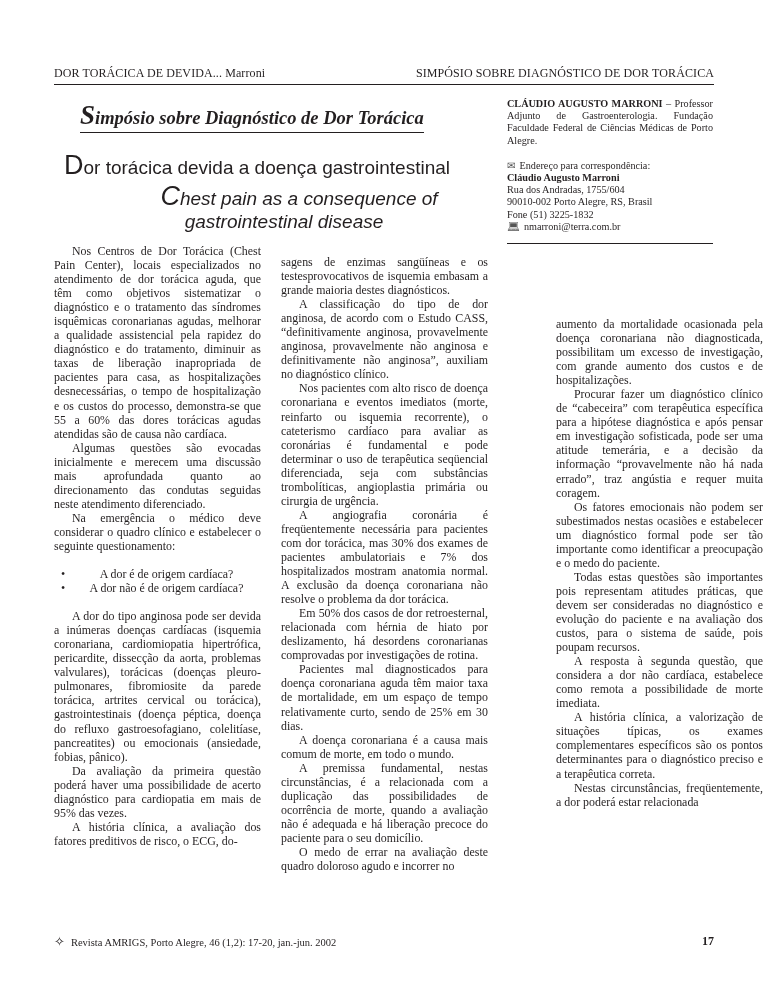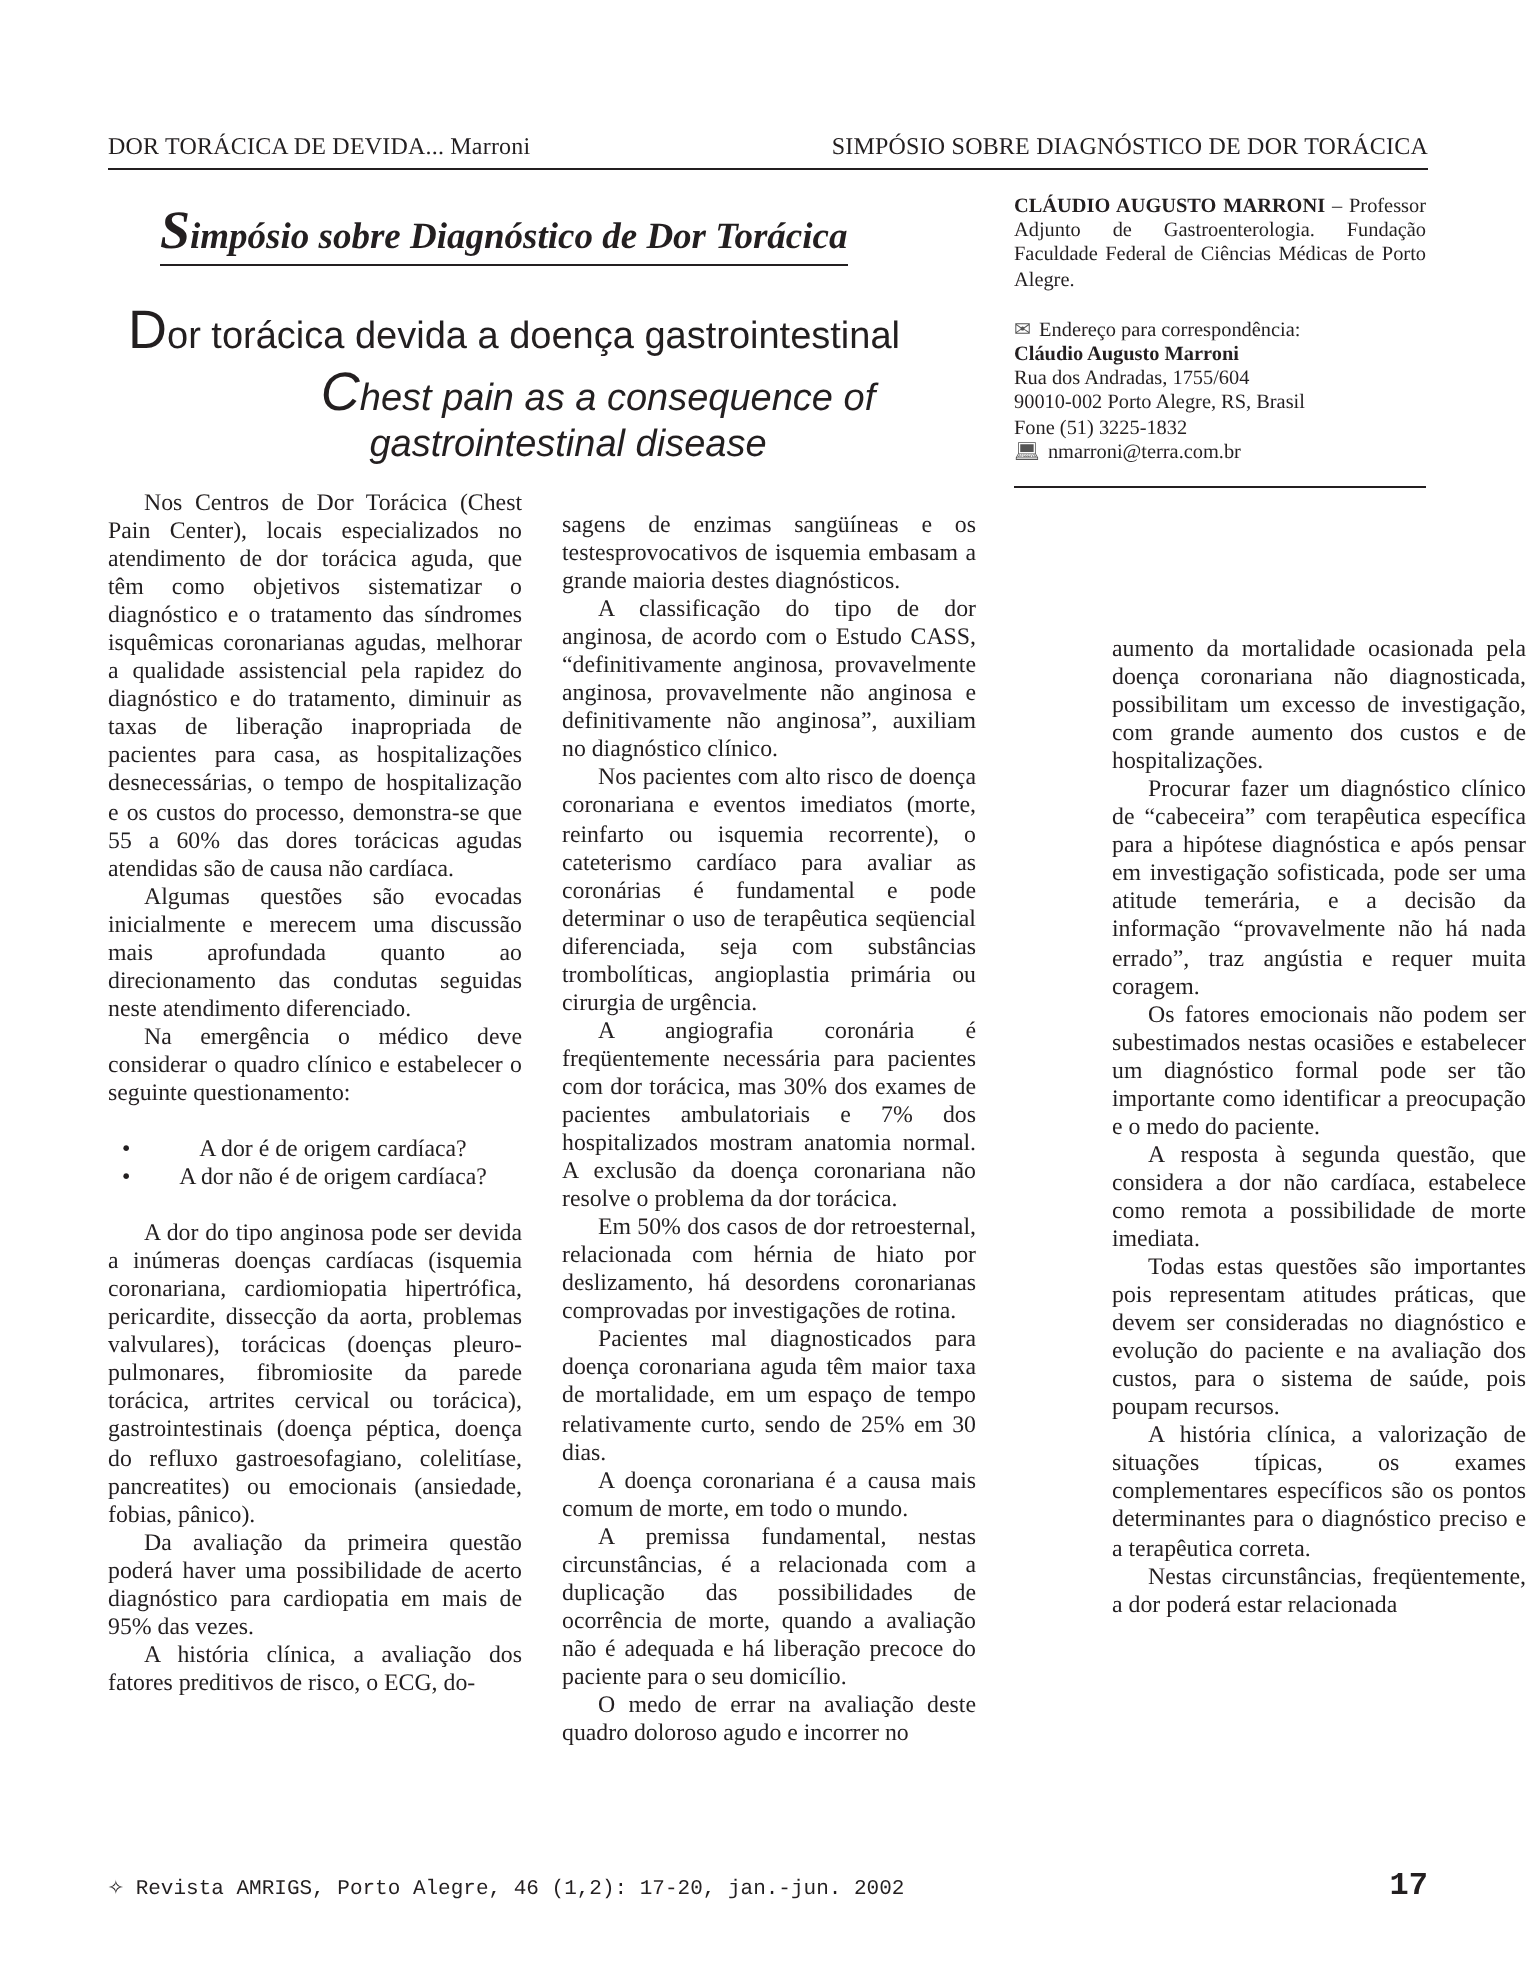--- a/index.html
+++ b/index.html
@@ -54,24 +54,24 @@
   .col p.noindent { text-indent: 0; }
   .col1 { left: 54px; top: 244px; }
   .col2 { left: 281px; top: 255px; }
   .col3 { left: 508px; top: 317px; margin-left: 48px; }
   .col ul { list-style: none; margin: 14px 0 14px 0; }
   .col ul li { padding-left: 18px; position: relative; text-align: center; }
   .col ul li::before { content: "•"; position: absolute; left: 7px; }
 
   .footer {
     position: absolute; left: 54px; top: 934px; width: 660px;
-    display: flex; justify-content: space-between; align-items: center;
-    font-family: Liberation Mono, monospace; font-size: 10.5px;
+    display: flex; justify-content: space-between; 
+    font-family: Liberation Serif, serif; font-size: 10.5px;
   }
-  .footer .page-no { font-weight: bold; font-size: 16px; }
+  .footer .page-no { font-weight: bold; font-size: 12px; }
   .footer .compass { font-size: 13px; margin-right: 6px; }
 </style>
 </head>
 <body>
 
 <div class="running-header">
   <span>DOR TORÁCICA DE DEVIDA... Marroni</span>
   <span>SIMPÓSIO SOBRE DIAGNÓSTICO DE DOR TORÁCICA</span>
 </div>
 
@@ -122,22 +122,22 @@
   <p>Pacientes mal diagnosticados para doença coronariana aguda têm maior taxa de mortalidade, em um espaço de tempo relativamente curto, sendo de 25% em 30 dias.</p>
   <p>A doença coronariana é a causa mais comum de morte, em todo o mundo.</p>
   <p>A premissa fundamental, nestas circunstâncias, é a relacionada com a duplicação das possibilidades de ocorrência de morte, quando a avaliação não é adequada e há liberação precoce do paciente para o seu domicílio.</p>
   <p>O medo de errar na avaliação deste quadro doloroso agudo e incorrer no</p>
 </div>
 
 <div class="col col3">
   <p class="noindent">aumento da mortalidade ocasionada pela doença coronariana não diagnosticada, possibilitam um excesso de investigação, com grande aumento dos custos e de hospitalizações.</p>
   <p>Procurar fazer um diagnóstico clínico de “cabeceira” com terapêutica específica para a hipótese diagnóstica e após pensar em investigação sofisticada, pode ser uma atitude temerária, e a decisão da informação “provavelmente não há nada errado”, traz angústia e requer muita coragem.</p>
   <p>Os fatores emocionais não podem ser subestimados nestas ocasiões e estabelecer um diagnóstico formal pode ser tão importante como identificar a preocupação e o medo do paciente.</p>
+  <p>Todas estas questões são importantes pois representam atitudes práticas, que devem ser consideradas no diagnóstico e evolução do paciente e na avaliação dos custos, para o sistema de saúde, pois poupam recursos.</p>
   <p>A resposta à segunda questão, que considera a dor não cardíaca, estabelece como remota a possibilidade de morte imediata.</p>
-  <p>Todas estas questões são importantes pois representam atitudes práticas, que devem ser consideradas no diagnóstico e evolução do paciente e na avaliação dos custos, para o sistema de saúde, pois poupam recursos.</p>
   <p>A história clínica, a valorização de situações típicas, os exames complementares específicos são os pontos determinantes para o diagnóstico preciso e a terapêutica correta.</p>
   <p>Nestas circunstâncias, freqüentemente, a dor poderá estar relacionada</p>
 </div>
 
 <div class="footer">
   <span><span class="compass">✧</span><span>Revista AMRIGS, Porto Alegre, 46 (1,2): 17-20, jan.-jun. 2002</span></span>
   <span class="page-no">17</span>
 </div>
 
 </body></html>

